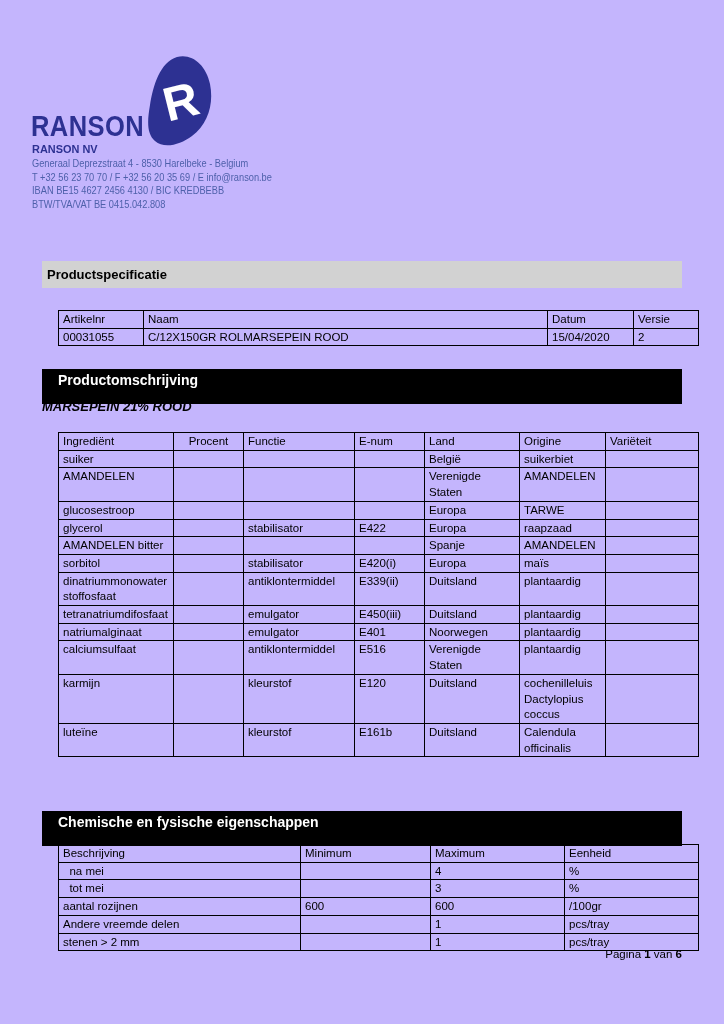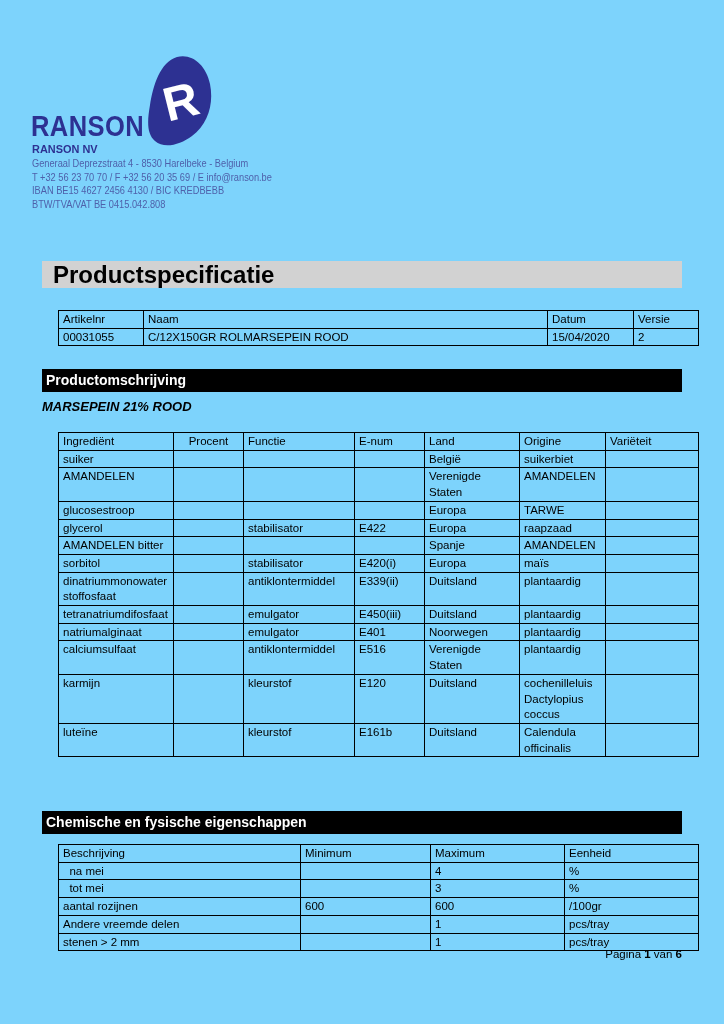--- a/index.html
+++ b/index.html
@@ -1,20 +1,20 @@
 <!DOCTYPE html>
 <html><head>
 <meta charset="utf-8">
 <style>
   * { box-sizing: border-box; margin: 0; padding: 0; }
   body { background: #ffffff; }
   .page {
     position: relative;
     width: 724px; height: 1024px;
-    background: #7dd3fc;
+    background: #c4b5fd;
     font-family: "Liberation Sans", sans-serif;
     color: #000;
     overflow: hidden;
   }
 
   
   .wordmark {
     position: absolute; left: 31px; top: 110px;
     font-size: 29px; font-weight: bold; color: #2d3192;
     transform: scaleX(0.88); transform-origin: left top;
@@ -29,28 +29,28 @@
   .address {
     position: absolute; left: 32px; top: 157px;
     font-size: 10.5px; line-height: 13.5px; color: #4e60aa;
     transform: scaleX(0.88); transform-origin: left top; white-space: nowrap;
   }
 
   
   .title-bar {
     position: absolute; left: 42px; top: 261px; width: 640px; height: 27px;
     background: #d2d2d2;
-    font-size: 24px; font-weight: bold; line-height: 27px;
-    padding-left: 11px; white-space: nowrap;
+    font-size: 13px; font-weight: bold; line-height: 27px;
+    padding-left: 5px; white-space: nowrap;
   }
   .section-bar {
-    position: absolute; left: 42px; width: 640px; height: 23px;
+    position: absolute; left: 42px; width: 640px; height: 35px;
     background: #000; color: #fff;
     font-size: 14px; font-weight: bold; line-height: 22px;
-    padding-left: 4px; white-space: nowrap;
+    padding-left: 16px; white-space: nowrap;
   }
   .section-bar.s1 { top: 369px; }
   .section-bar.s2 { top: 811px; }
   .subtitle {
     position: absolute; left: 42px; top: 399px;
     font-size: 13px; font-weight: bold; font-style: italic; white-space: nowrap;
   }
 
   
   table {

